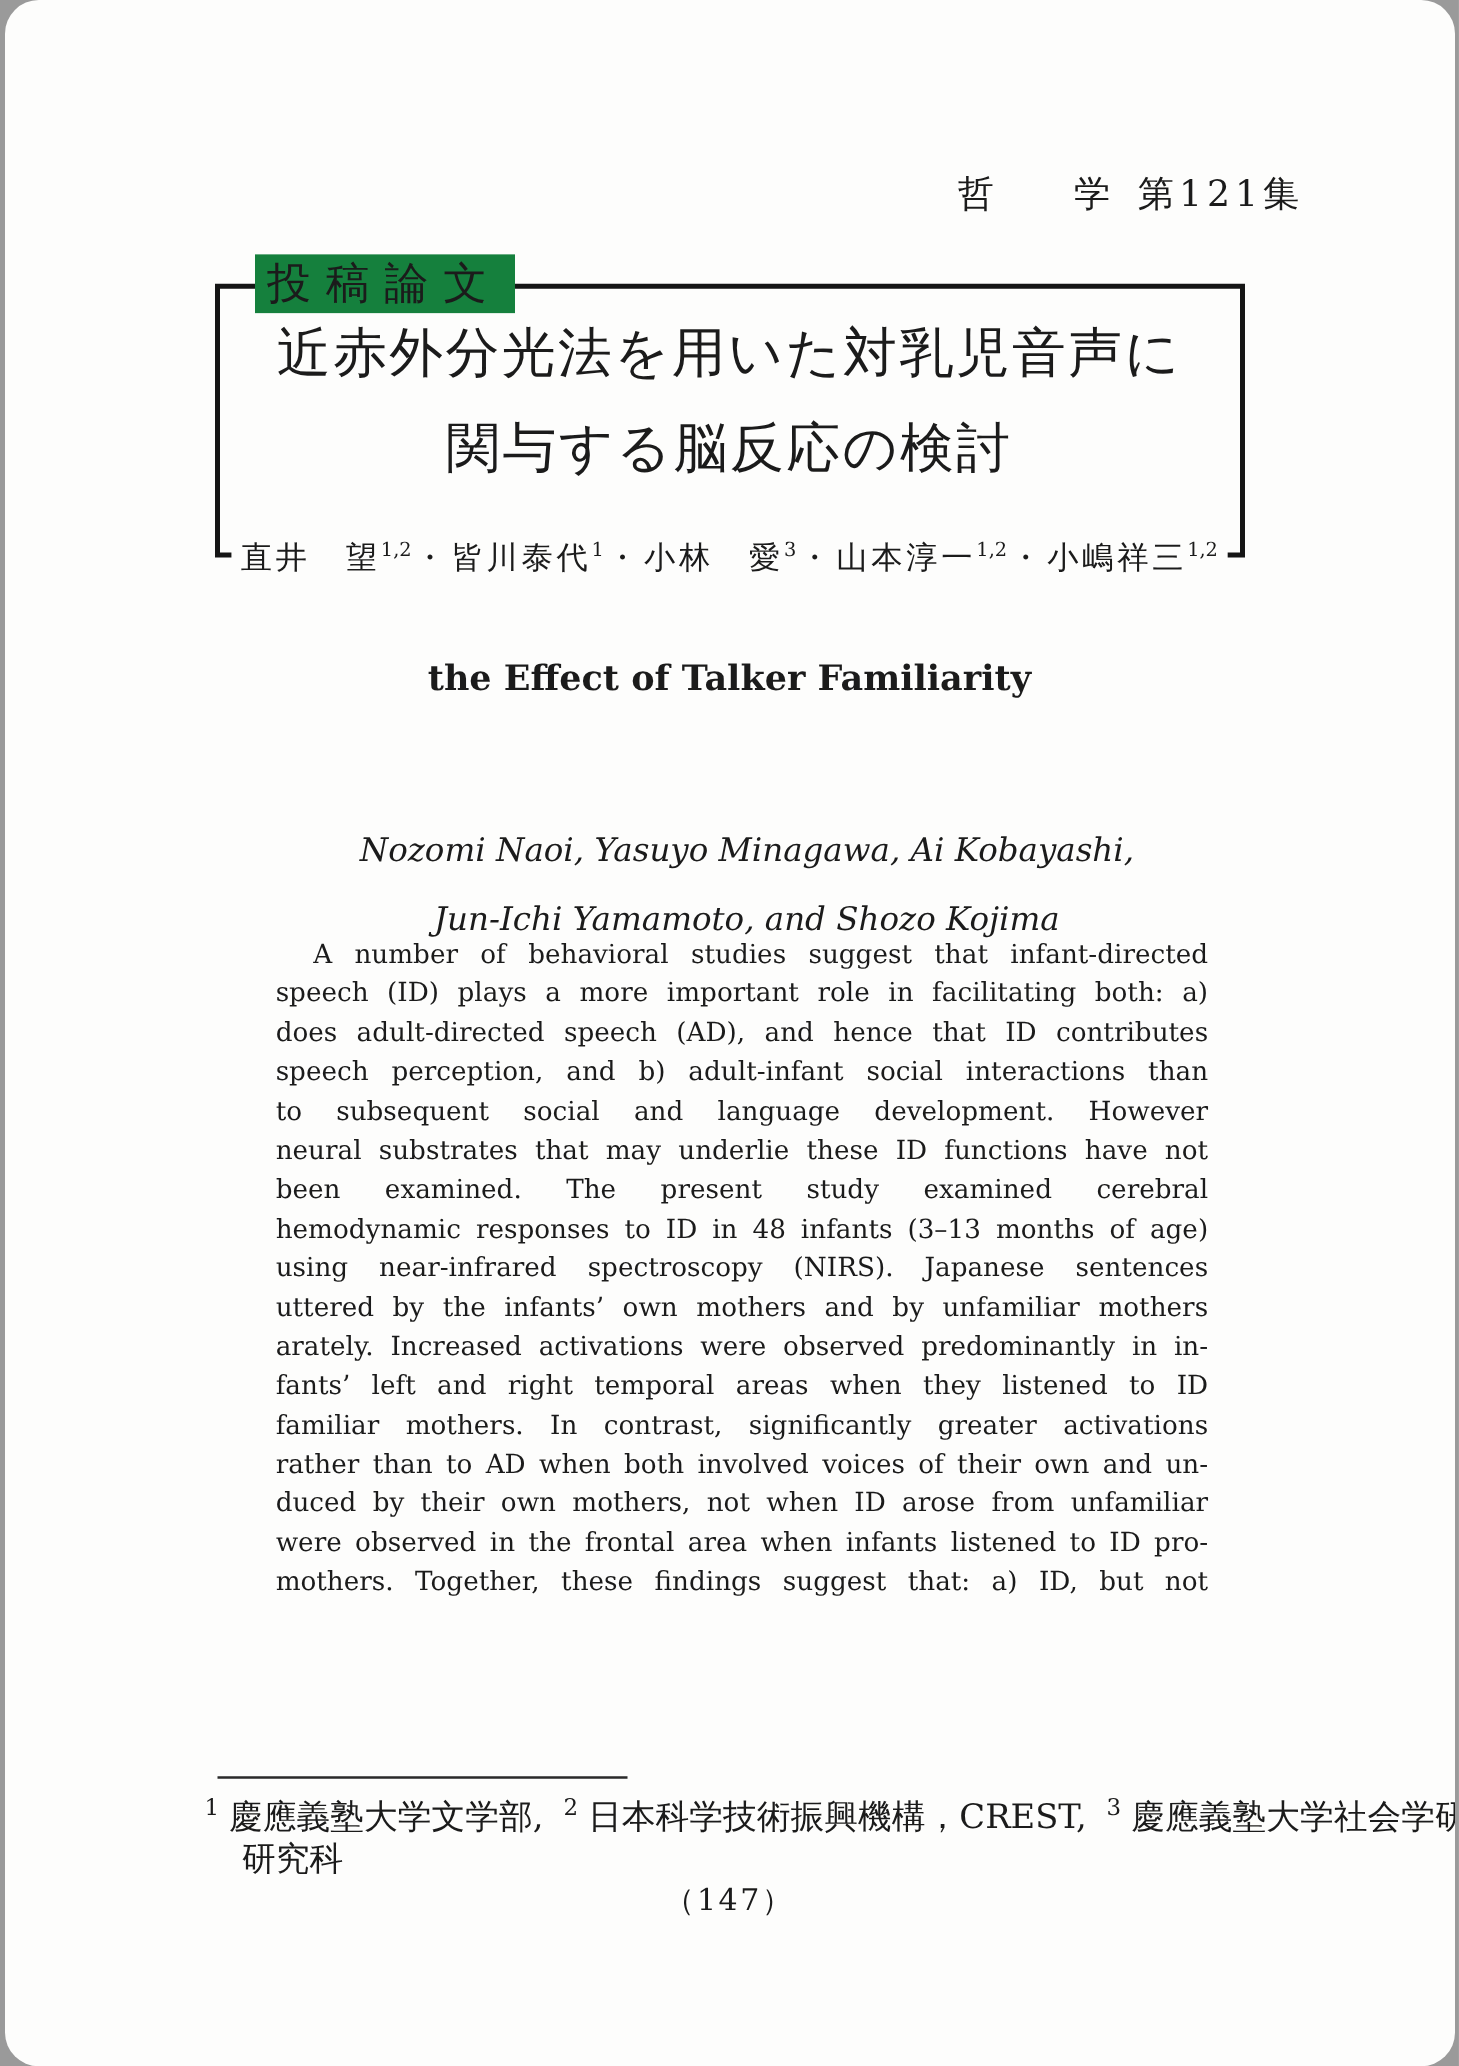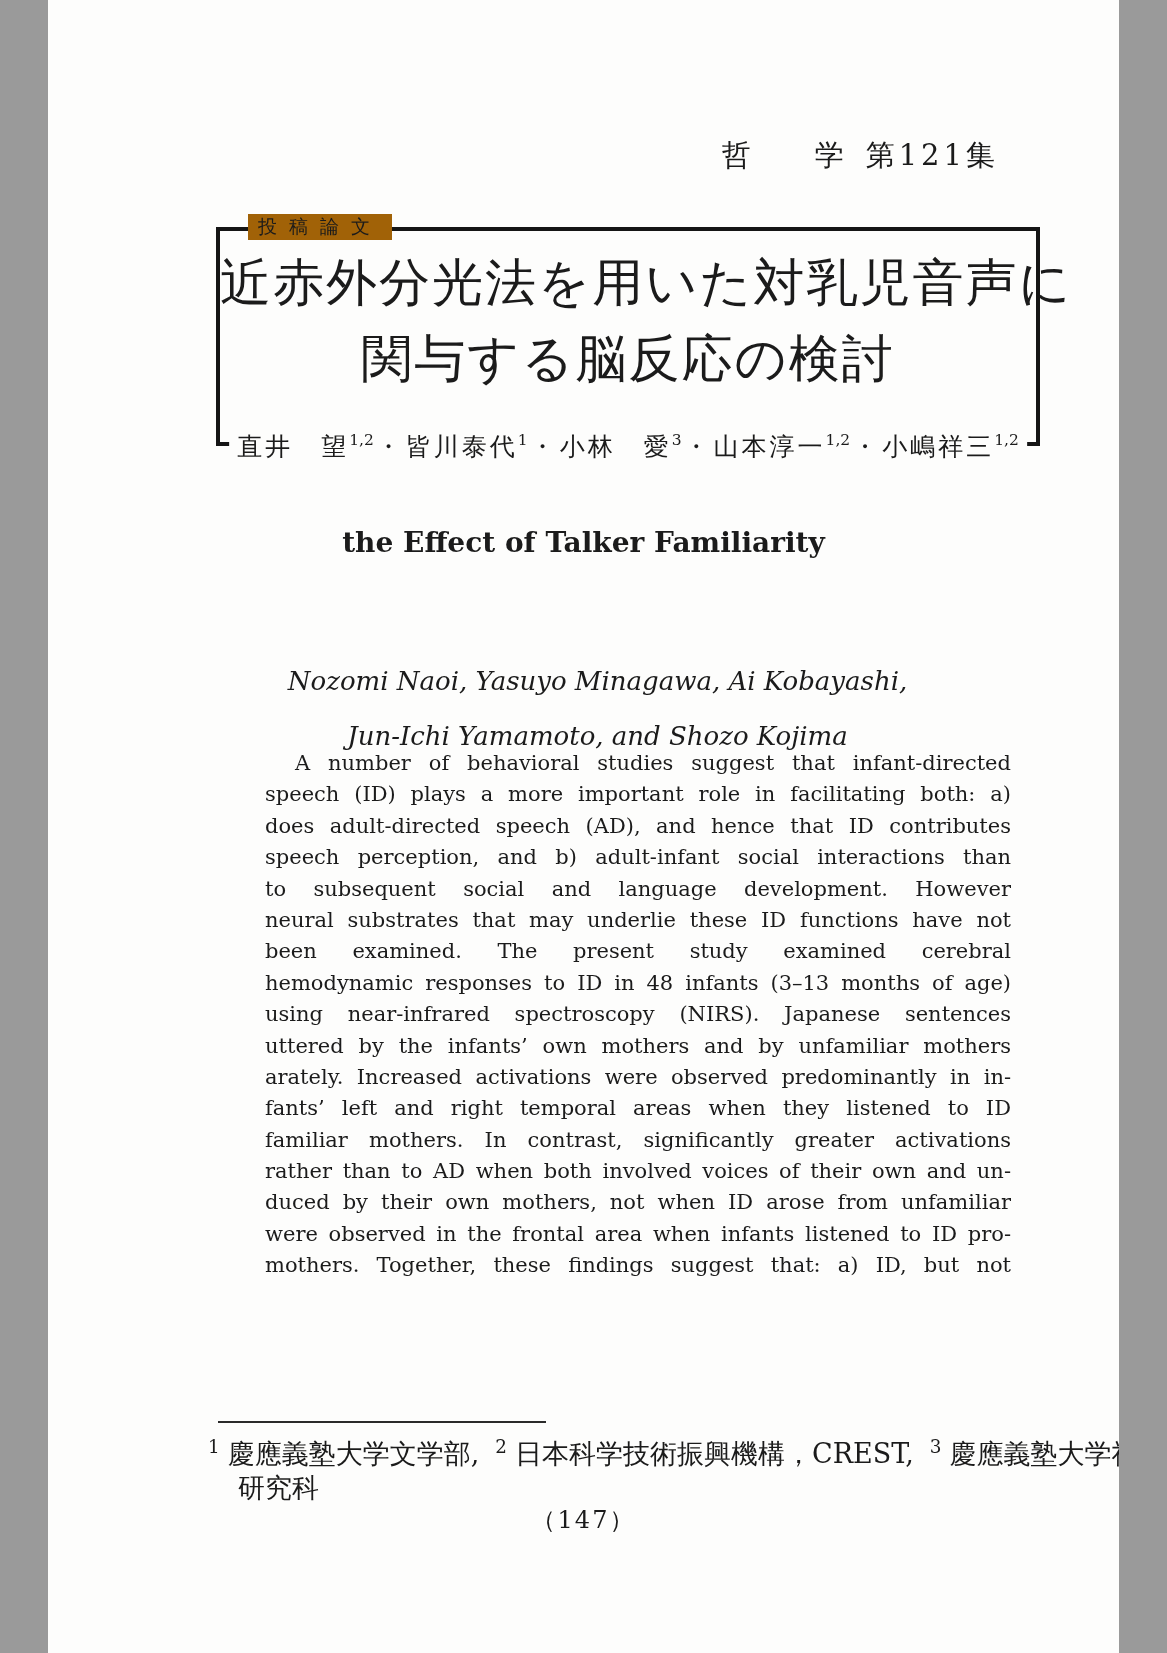--- a/index.html
+++ b/index.html
@@ -1,46 +1,47 @@
 <!DOCTYPE html>
 <html><head>
 <meta charset="utf-8">
 <style>
   html,body { margin:0; padding:0; background:#9a9a9a; }
   .page {
     position:relative;
-    width:1071px; height:1653px;
+    width:1160px; height:1653px;
     margin:0 auto;
     background:#fdfdfc;
     color:#1b1b1b;
     font-family:"DejaVu Serif","Liberation Serif",serif;
     overflow:hidden;
+    border-radius:27px;
   }
 
   
   .journal-header {
     position:absolute; top:136px; left:0; right:120px;
     text-align:right; font-size:29px; white-space:nowrap;
   }
   .journal-header .jname { letter-spacing:2px; margin-right:20px; }
   .journal-header .jissue { letter-spacing:4px; }
 
   
   .article-box {
     position:absolute; left:168px; top:227px;
     width:824px; height:219px;
     border:4px solid #151515; box-sizing:border-box;
   }
   .article-type-label {
     position:absolute; top:-4px; left:28px;
     transform:translateY(-50%);
-    background:#a16207; padding:0 10px;
-    font-size:19px; letter-spacing:12px; white-space:nowrap;
+    background:#15803d; padding:0 10px;
+    font-size:35px; letter-spacing:12px; white-space:nowrap;
   }
-  .jp-title { margin-top:14px; text-align:center; font-size:51px;
+  .jp-title { margin-top:14px; text-align:center; font-size:43px;
     letter-spacing:2px; line-height:76px; white-space:nowrap; }
 
   .authors-ja {
     position:absolute; bottom:-4px; left:50%;
     transform:translate(-50%,50%);
     background:#fdfdfc; padding:0 8px;
     font-size:25px; letter-spacing:3px; white-space:nowrap;
   }
   .authors-ja sup { font-size:0.62em; letter-spacing:0; }
   .authors-ja .sep { margin:0 2px; }

